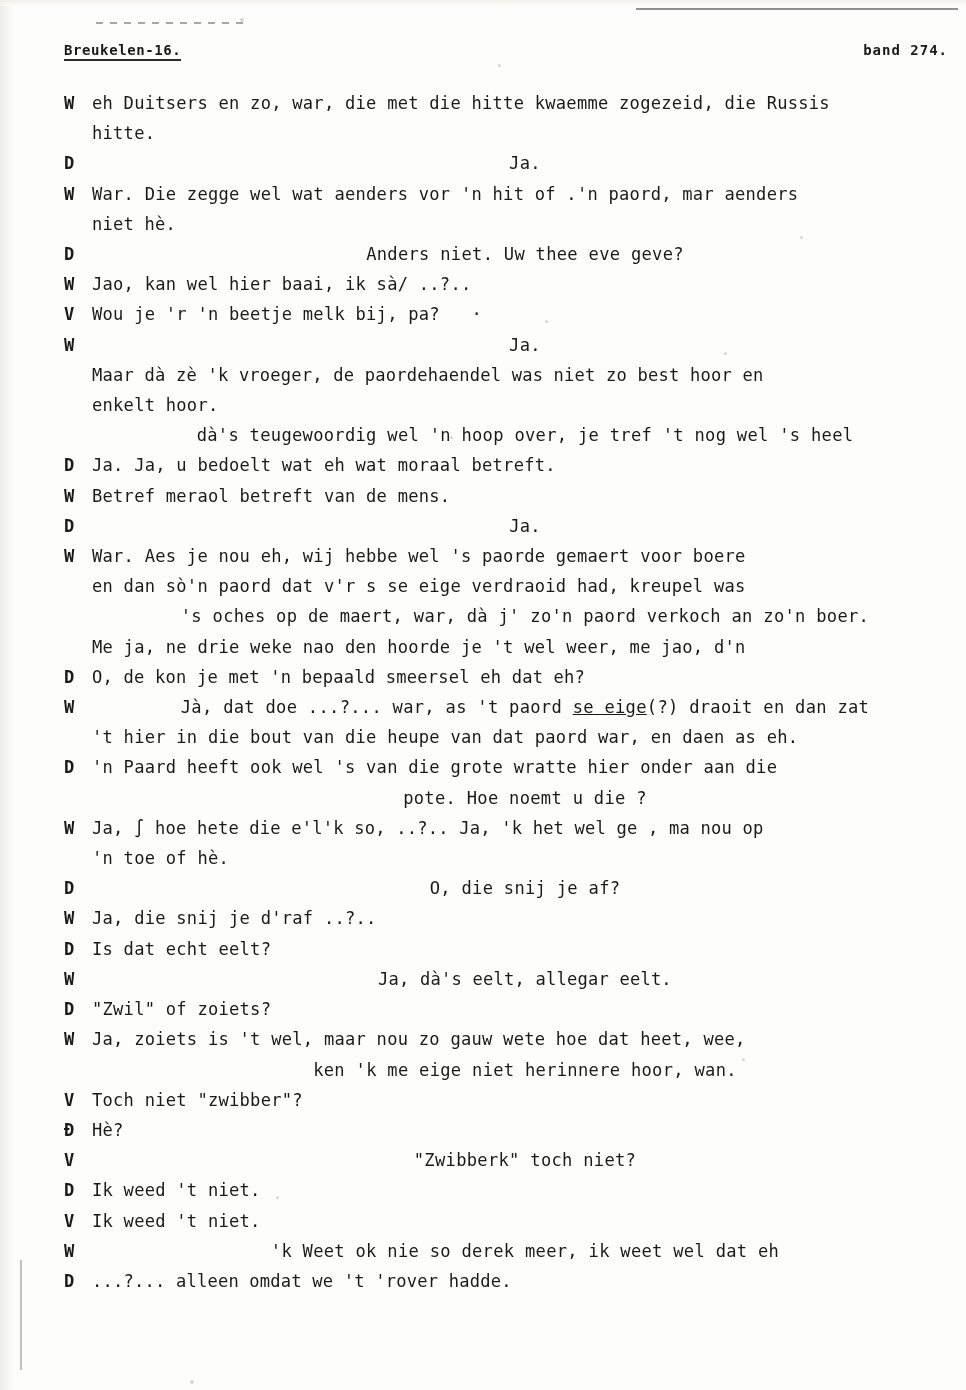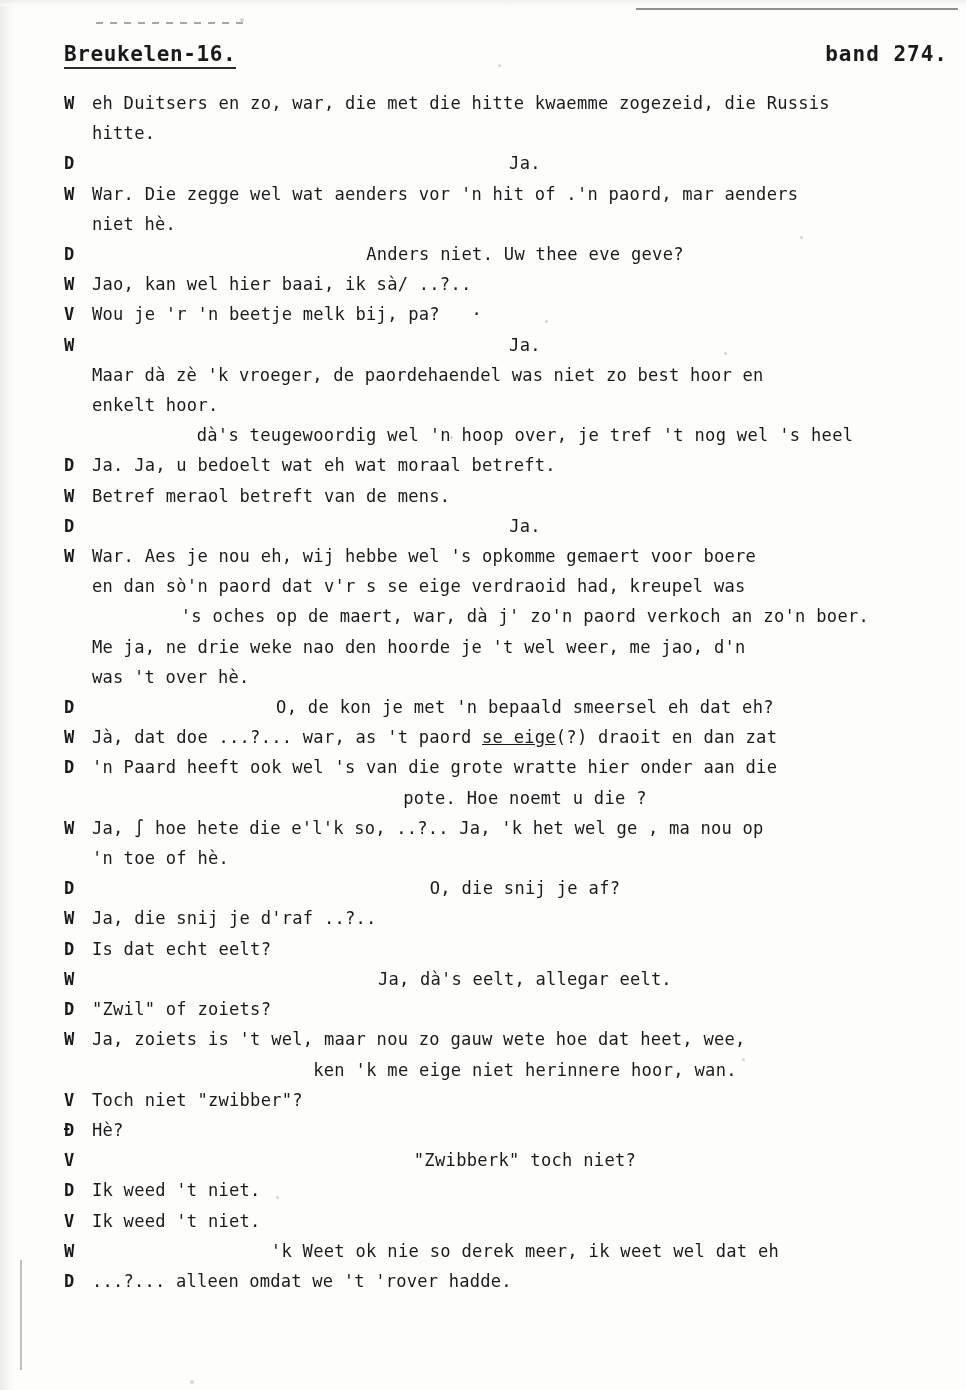--- a/index.html
+++ b/index.html
@@ -64,21 +64,21 @@
 
   
   .header {
     position: absolute;
     top: 42px;
     left: 64px;
     right: 18px;
     display: flex;
     justify-content: space-between;
     align-items: baseline;
-    font-size: 21px;
+    font-size: 14px;
     letter-spacing: .6px;
   }
   .doc-id {
     border-bottom: 2px solid #2a2a2a;
     padding-bottom: 1px;
     font-weight: 600;
   }
   .band {
     font-weight: 600;
     letter-spacing: 1px;
@@ -152,27 +152,27 @@
       <div class="line"><span class="spk">D</span><span class="txt">Anders niet. Uw thee eve geve?</span></div>
       <div class="line"><span class="spk">W</span><span class="txt">Jao, kan wel hier baai, ik sà/ ..?..</span></div>
       <div class="line"><span class="spk">V</span><span class="txt">Wou je 'r 'n beetje melk bij, pa?   ·</span></div>
       <div class="line"><span class="spk">W</span><span class="txt">Ja.</span></div>
       <div class="line cont"><span class="spk"></span><span class="txt">Maar dà zè 'k vroeger, de paordehaendel was niet zo best hoor en</span></div>
       <div class="line cont"><span class="spk"></span><span class="txt">enkelt hoor.</span></div>
       <div class="line cont"><span class="spk"></span><span class="txt">dà's teugewoordig wel 'n hoop over, je tref 't nog wel 's heel</span></div>
       <div class="line"><span class="spk">D</span><span class="txt">Ja. Ja, u bedoelt wat eh wat moraal betreft.</span></div>
       <div class="line"><span class="spk">W</span><span class="txt">Betref meraol betreft van de mens.</span></div>
       <div class="line"><span class="spk">D</span><span class="txt">Ja.</span></div>
-      <div class="line"><span class="spk">W</span><span class="txt">War. Aes je nou eh, wij hebbe wel 's opkomme gemaert voor boere</span></div>
+      <div class="line"><span class="spk">W</span><span class="txt">War. Aes je nou eh, wij hebbe wel 's paorde gemaert voor boere</span></div>
       <div class="line cont"><span class="spk"></span><span class="txt">en dan sò'n paord dat v'r s se eige verdraoid had, kreupel was</span></div>
       <div class="line cont"><span class="spk"></span><span class="txt">'s oches op de maert, war, dà j' zo'n paord verkoch an zo'n boer.</span></div>
       <div class="line cont"><span class="spk"></span><span class="txt">Me ja, ne drie weke nao den hoorde je 't wel weer, me jao, d'n</span></div>
-      <div class="line cont"><span class="spk"></span><span class="txt">was 't over hè.</span></div>
       <div class="line"><span class="spk">D</span><span class="txt">O, de kon je met 'n bepaald smeersel eh dat eh?</span></div>
       <div class="line"><span class="spk">W</span><span class="txt">Jà, dat doe ...?... war, as 't paord <span class="u">se eige</span>(?) draoit en dan zat</span></div>
+      <div class="line cont"><span class="spk"></span><span class="txt">'t hier in die bout van die heupe van dat paord war, en daen as eh.</span></div>
       <div class="line"><span class="spk">D</span><span class="txt">'n Paard heeft ook wel 's van die grote wratte hier onder aan die</span></div>
       <div class="line cont"><span class="spk"></span><span class="txt">pote. Hoe noemt u die ?</span></div>
       <div class="line"><span class="spk">W</span><span class="txt">Ja, ∫ hoe hete die e'l'k so, ..?.. Ja, 'k het wel ge , ma nou op</span></div>
       <div class="line cont"><span class="spk"></span><span class="txt">'n toe of hè.</span></div>
       <div class="line"><span class="spk">D</span><span class="txt">O, die snij je af?</span></div>
       <div class="line"><span class="spk">W</span><span class="txt">Ja, die snij je d'raf ..?..</span></div>
       <div class="line"><span class="spk">D</span><span class="txt">Is dat echt eelt?</span></div>
       <div class="line"><span class="spk">W</span><span class="txt">Ja, dà's eelt, allegar eelt.</span></div>
       <div class="line"><span class="spk">D</span><span class="txt">"Zwil" of zoiets?</span></div>
       <div class="line"><span class="spk">W</span><span class="txt">Ja, zoiets is 't wel, maar nou zo gauw wete hoe dat heet, wee,</span></div>

